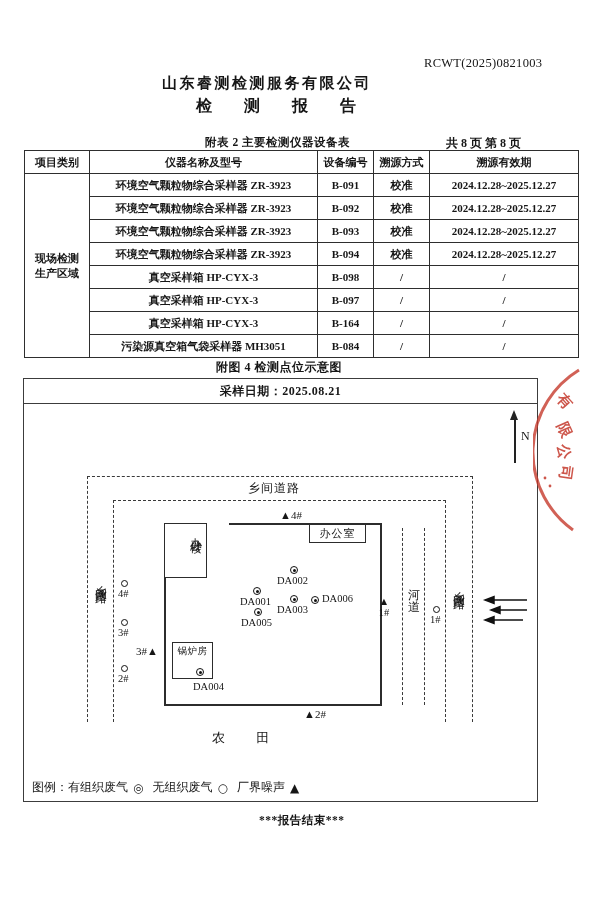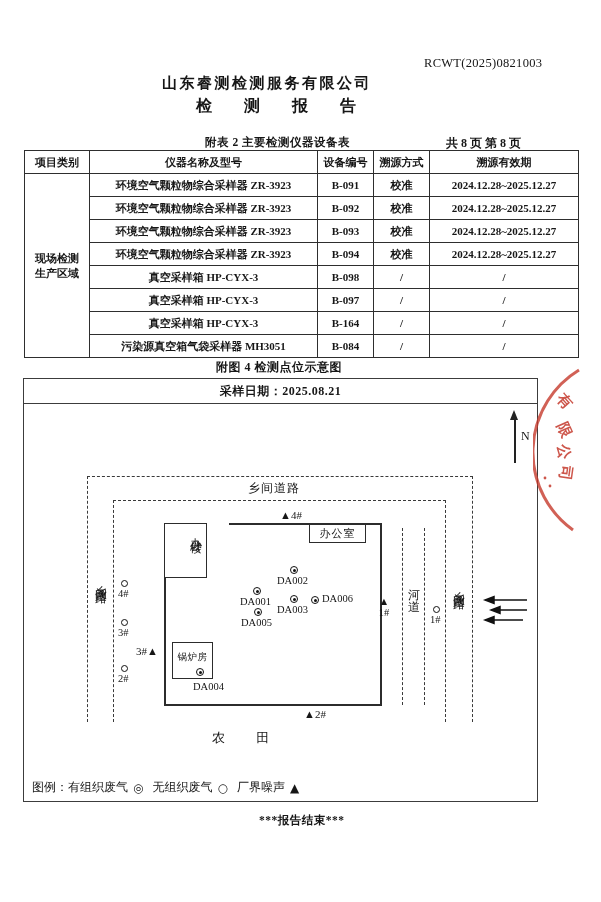--- a/index.html
+++ b/index.html
@@ -44,21 +44,21 @@
   
   .factory { position:absolute; left:140px; top:144px; width:218px; height:183px;
              border:2px solid #2c2c2c; border-top:none; }
   .factory-topwall { position:absolute; left:205px; top:144px; width:153px; height:0; border-top:2px solid #2c2c2c; }
   .bldg { position:absolute; border:1.6px solid #2c2c2c; background:#fff; text-align:center; }
   .office-bldg { left:140px; top:144px; width:43px;  height:55px; }
   .office-bldg .vtext2 { position:absolute; left:22px; top:4px; writing-mode:vertical-rl; text-orientation:upright; font-size:12px; letter-spacing:2px; }
   .office-room { left:285px; top:145px; width:57px; height:19px; font-size:11px; line-height:16px; letter-spacing:1px; }
   .production  { left:210px; top:176px; width:130px; height:124px; }
   .prod-label  { position:absolute; left:0; bottom:28px; width:100%; text-align:center; font-size:12.5px; letter-spacing:9px; text-indent:9px; }
-  .boiler      { left:148px; top:263px; width:41px; height:37px; font-size:9.5px; line-height:13px; padding-top:8px; letter-spacing:.5px; }
+  .boiler      { left:148px; top:263px; width:41px; height:37px; font-size:9.5px; line-height:13px; padding-top:2px; letter-spacing:.5px; }
   
   .pt-double { position:absolute; width:8px; height:8px; border:1.3px solid #111; border-radius:50%; }
   .pt-double::after { content:""; position:absolute; left:1.6px; top:1.6px; width:3.2px; height:3.2px; background:#111; border-radius:50%; }
   .pt-circle { position:absolute; width:7px; height:7px; border:1.2px solid #111; border-radius:50%; background:#fff; }
   .pt-label  { position:absolute; font-size:10.5px; white-space:nowrap; }
   .marker    { position:absolute; font-size:11px; white-space:nowrap; }
   .marker-stack { position:absolute; width:22px; text-align:center; font-size:10.5px; line-height:11px; }
   .farmland { position:absolute; left:188px; top:350px; font-size:13px; letter-spacing:2.4em; white-space:nowrap; }
   
   .legend { position:absolute; left:8px; top:400px; display:flex; align-items:center; font-size:12px; white-space:nowrap; }

